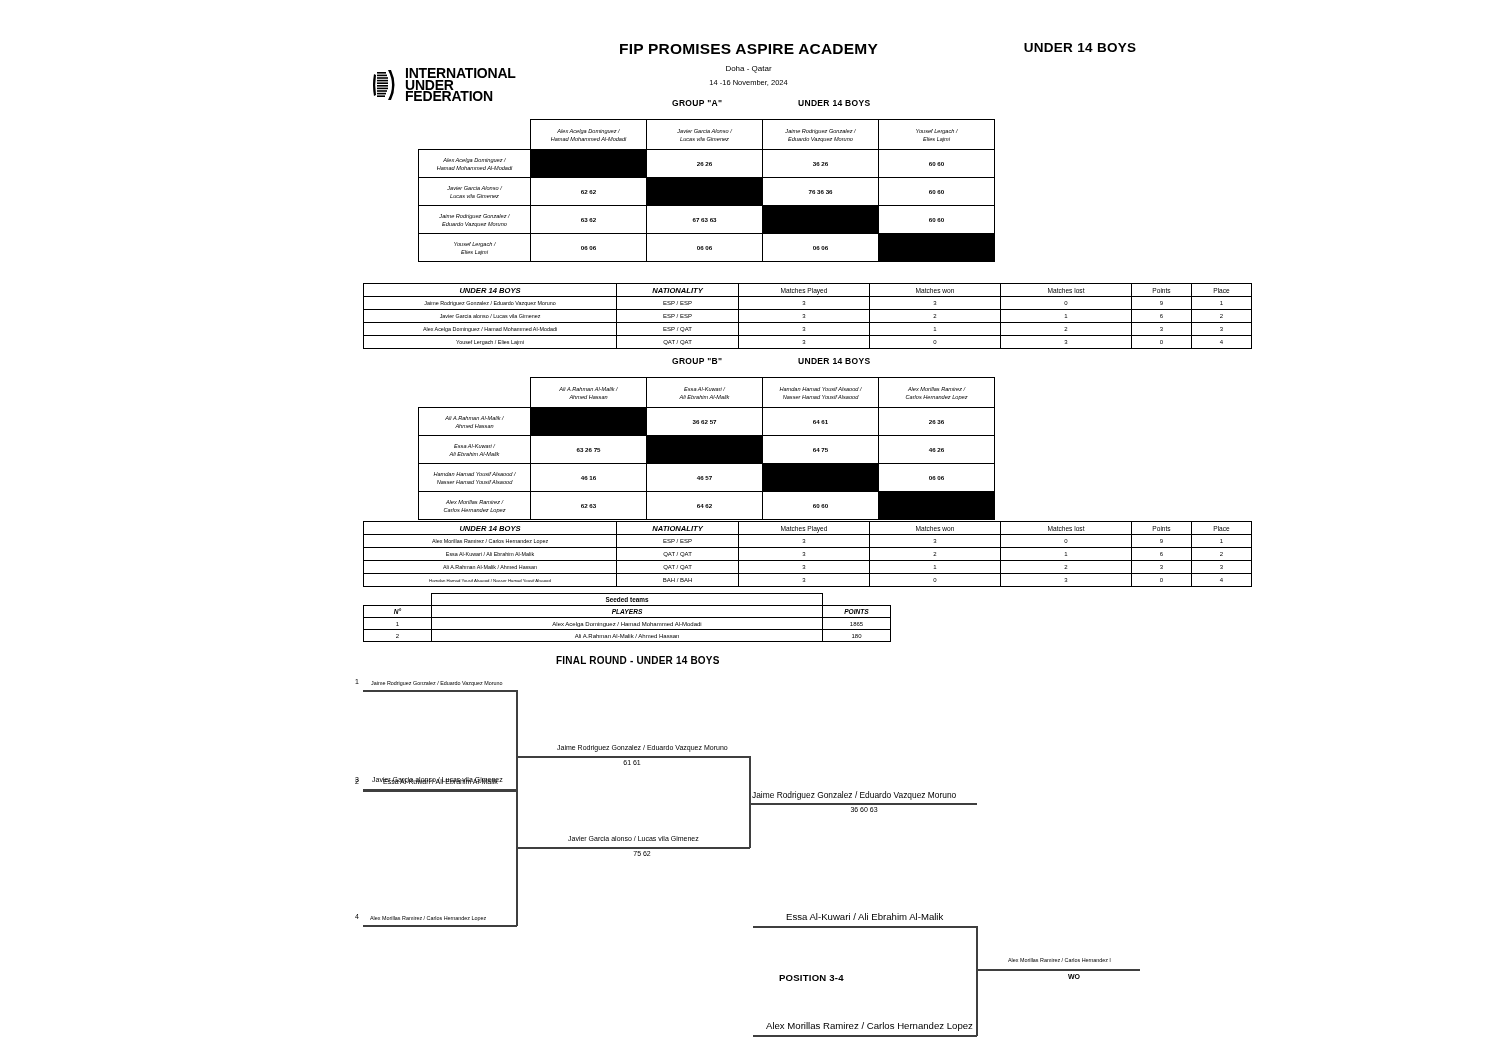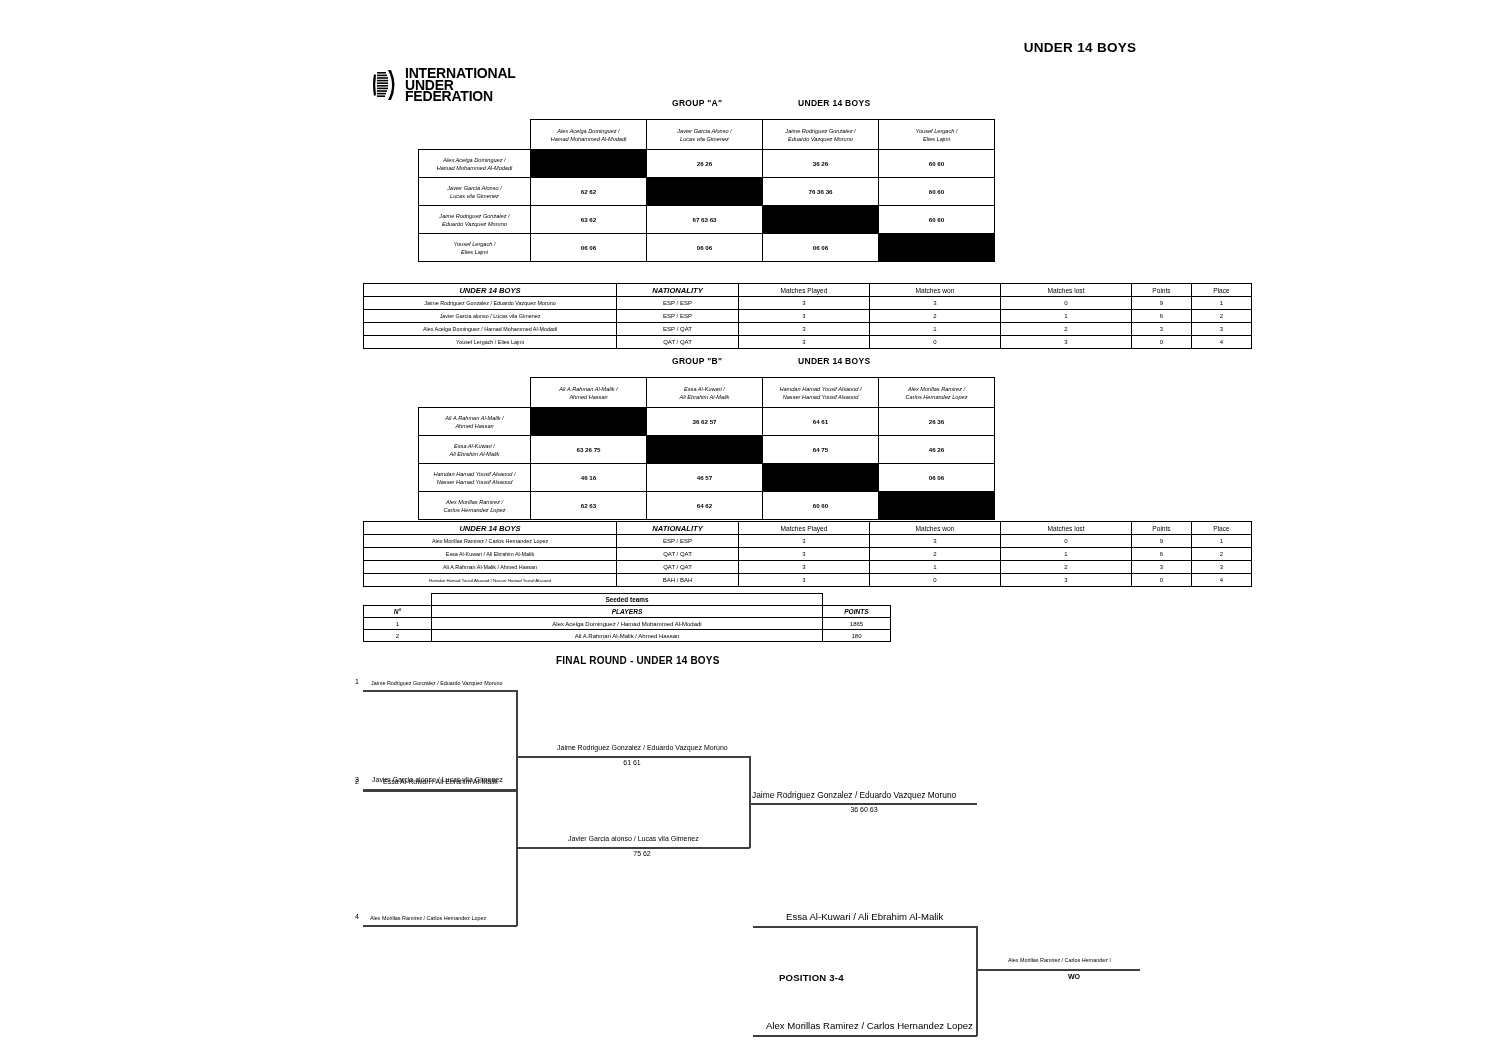--- a/index.html
+++ b/index.html
@@ -118,20 +118,23 @@
             <path d="M16 2 Q24 17 16 32 L19 32 Q26 17 19 2 Z"></path>
           </g>
         </svg>
       </div>
       <div class="logo-text">
         <div>INTERNATIONAL</div>
         <div>UNDER</div>
         <div>FEDERATION</div>
       </div>
     </div>
+    <div class="title-main">FIP PROMISES ASPIRE ACADEMY</div>
+    <div class="title-sub1">Doha - Qatar</div>
+    <div class="title-sub2">14 -16 November, 2024</div>
     <div class="title-cat">UNDER 14 BOYS</div>
   </div>
 
   <div class="band" style="left:672px; top:98px;">GROUP "A"</div>
   <div class="band" style="left:798px; top:98px;">UNDER 14 BOYS</div>
 
   <table class="rr" id="rr-a" style="left:418px; top:119px; width:576px;">
     <colgroup>
         <col style="width:112px">
         <col style="width:116px">

